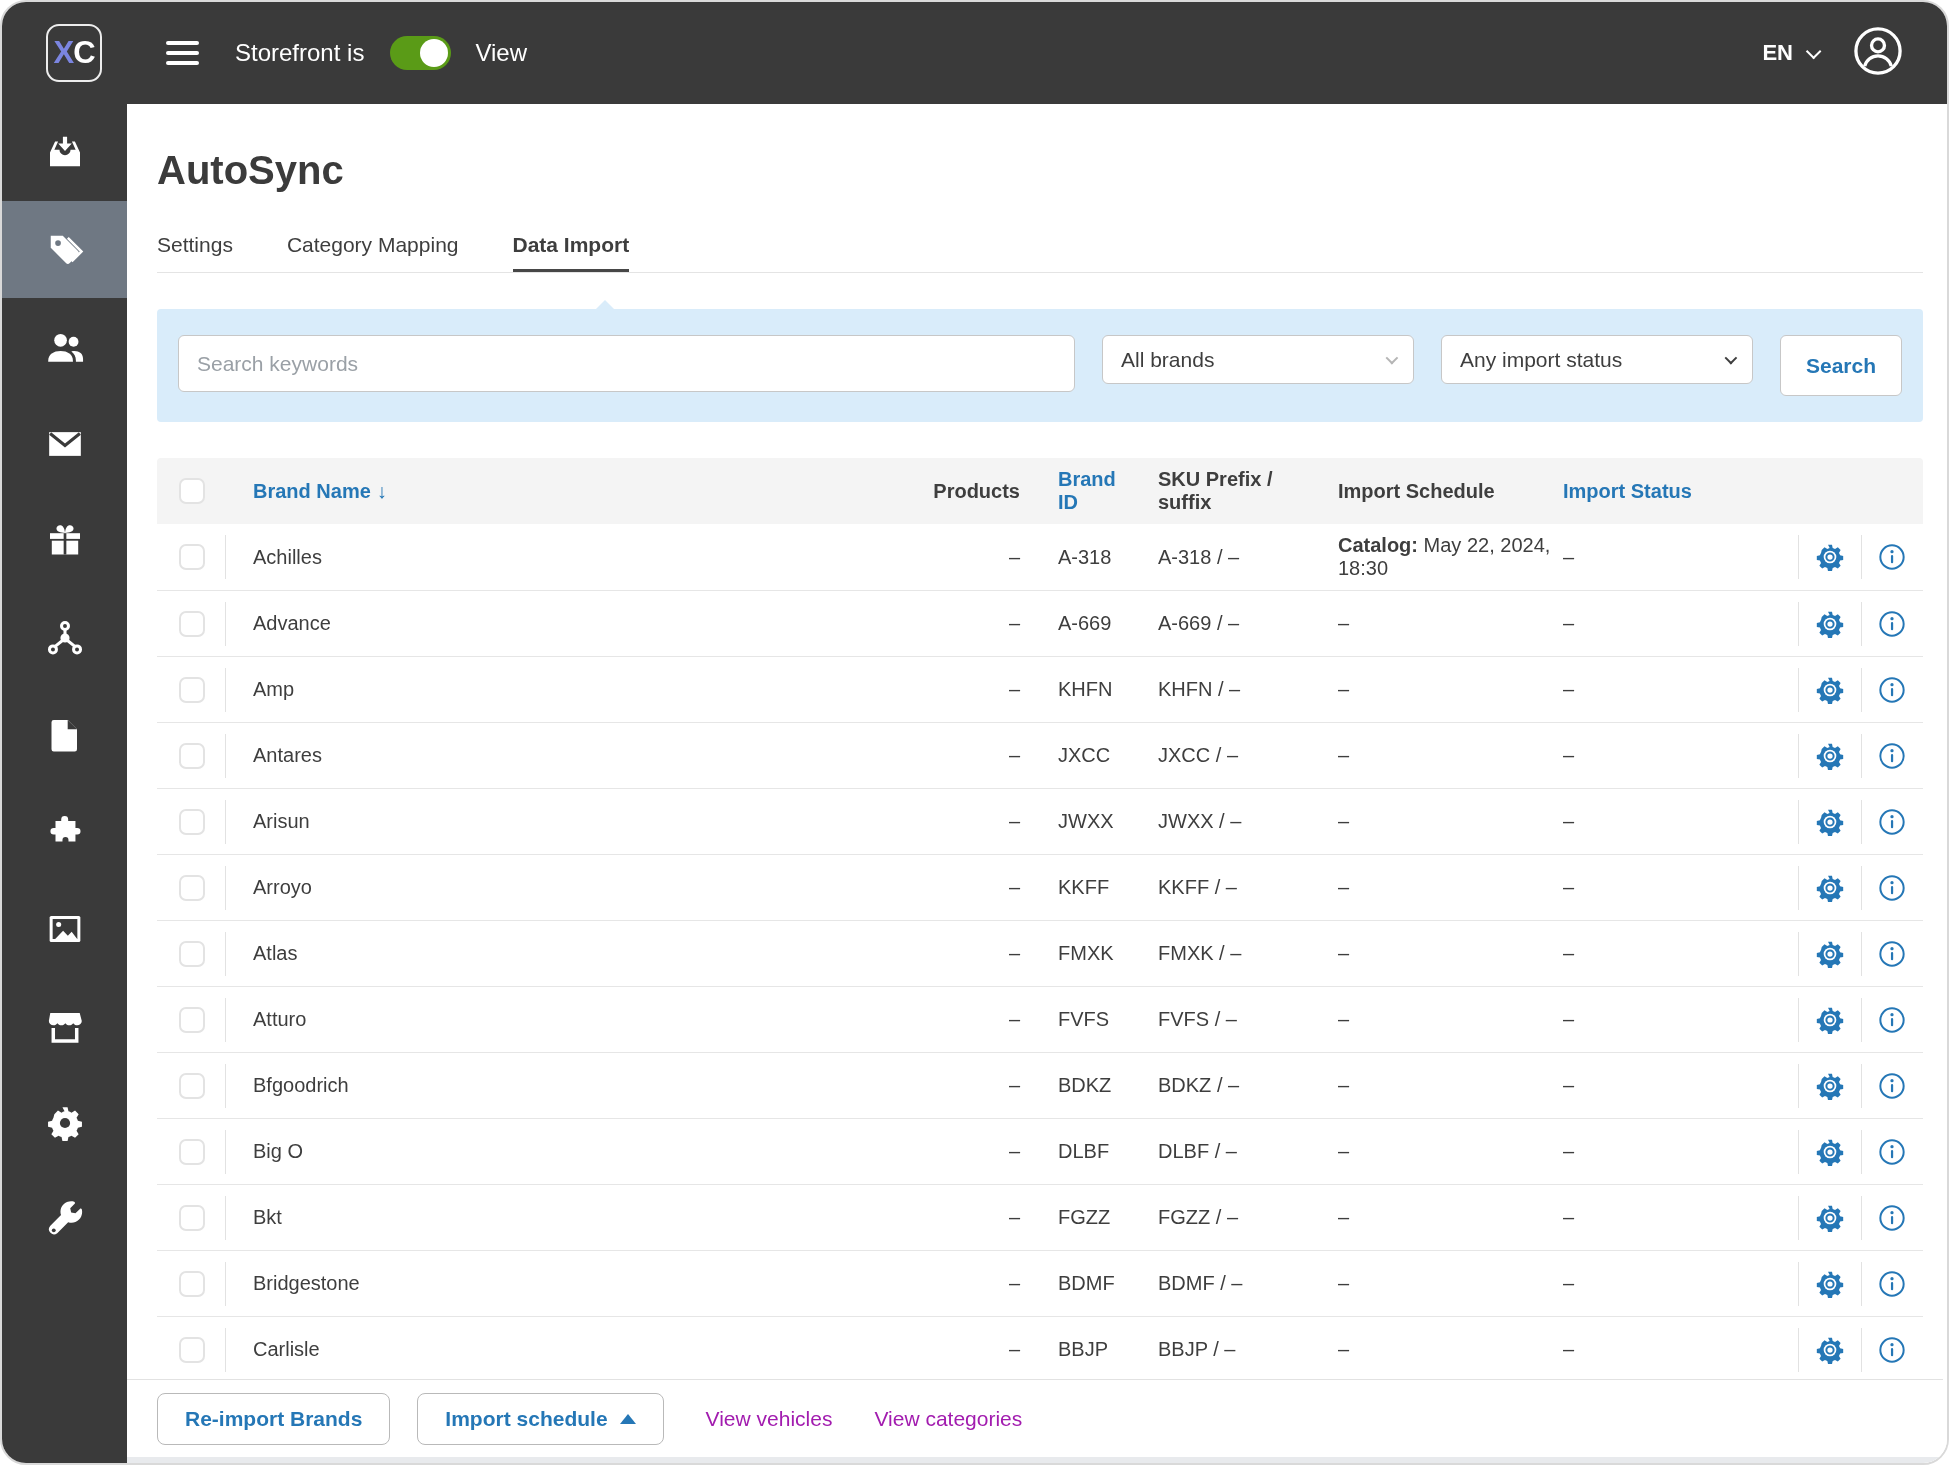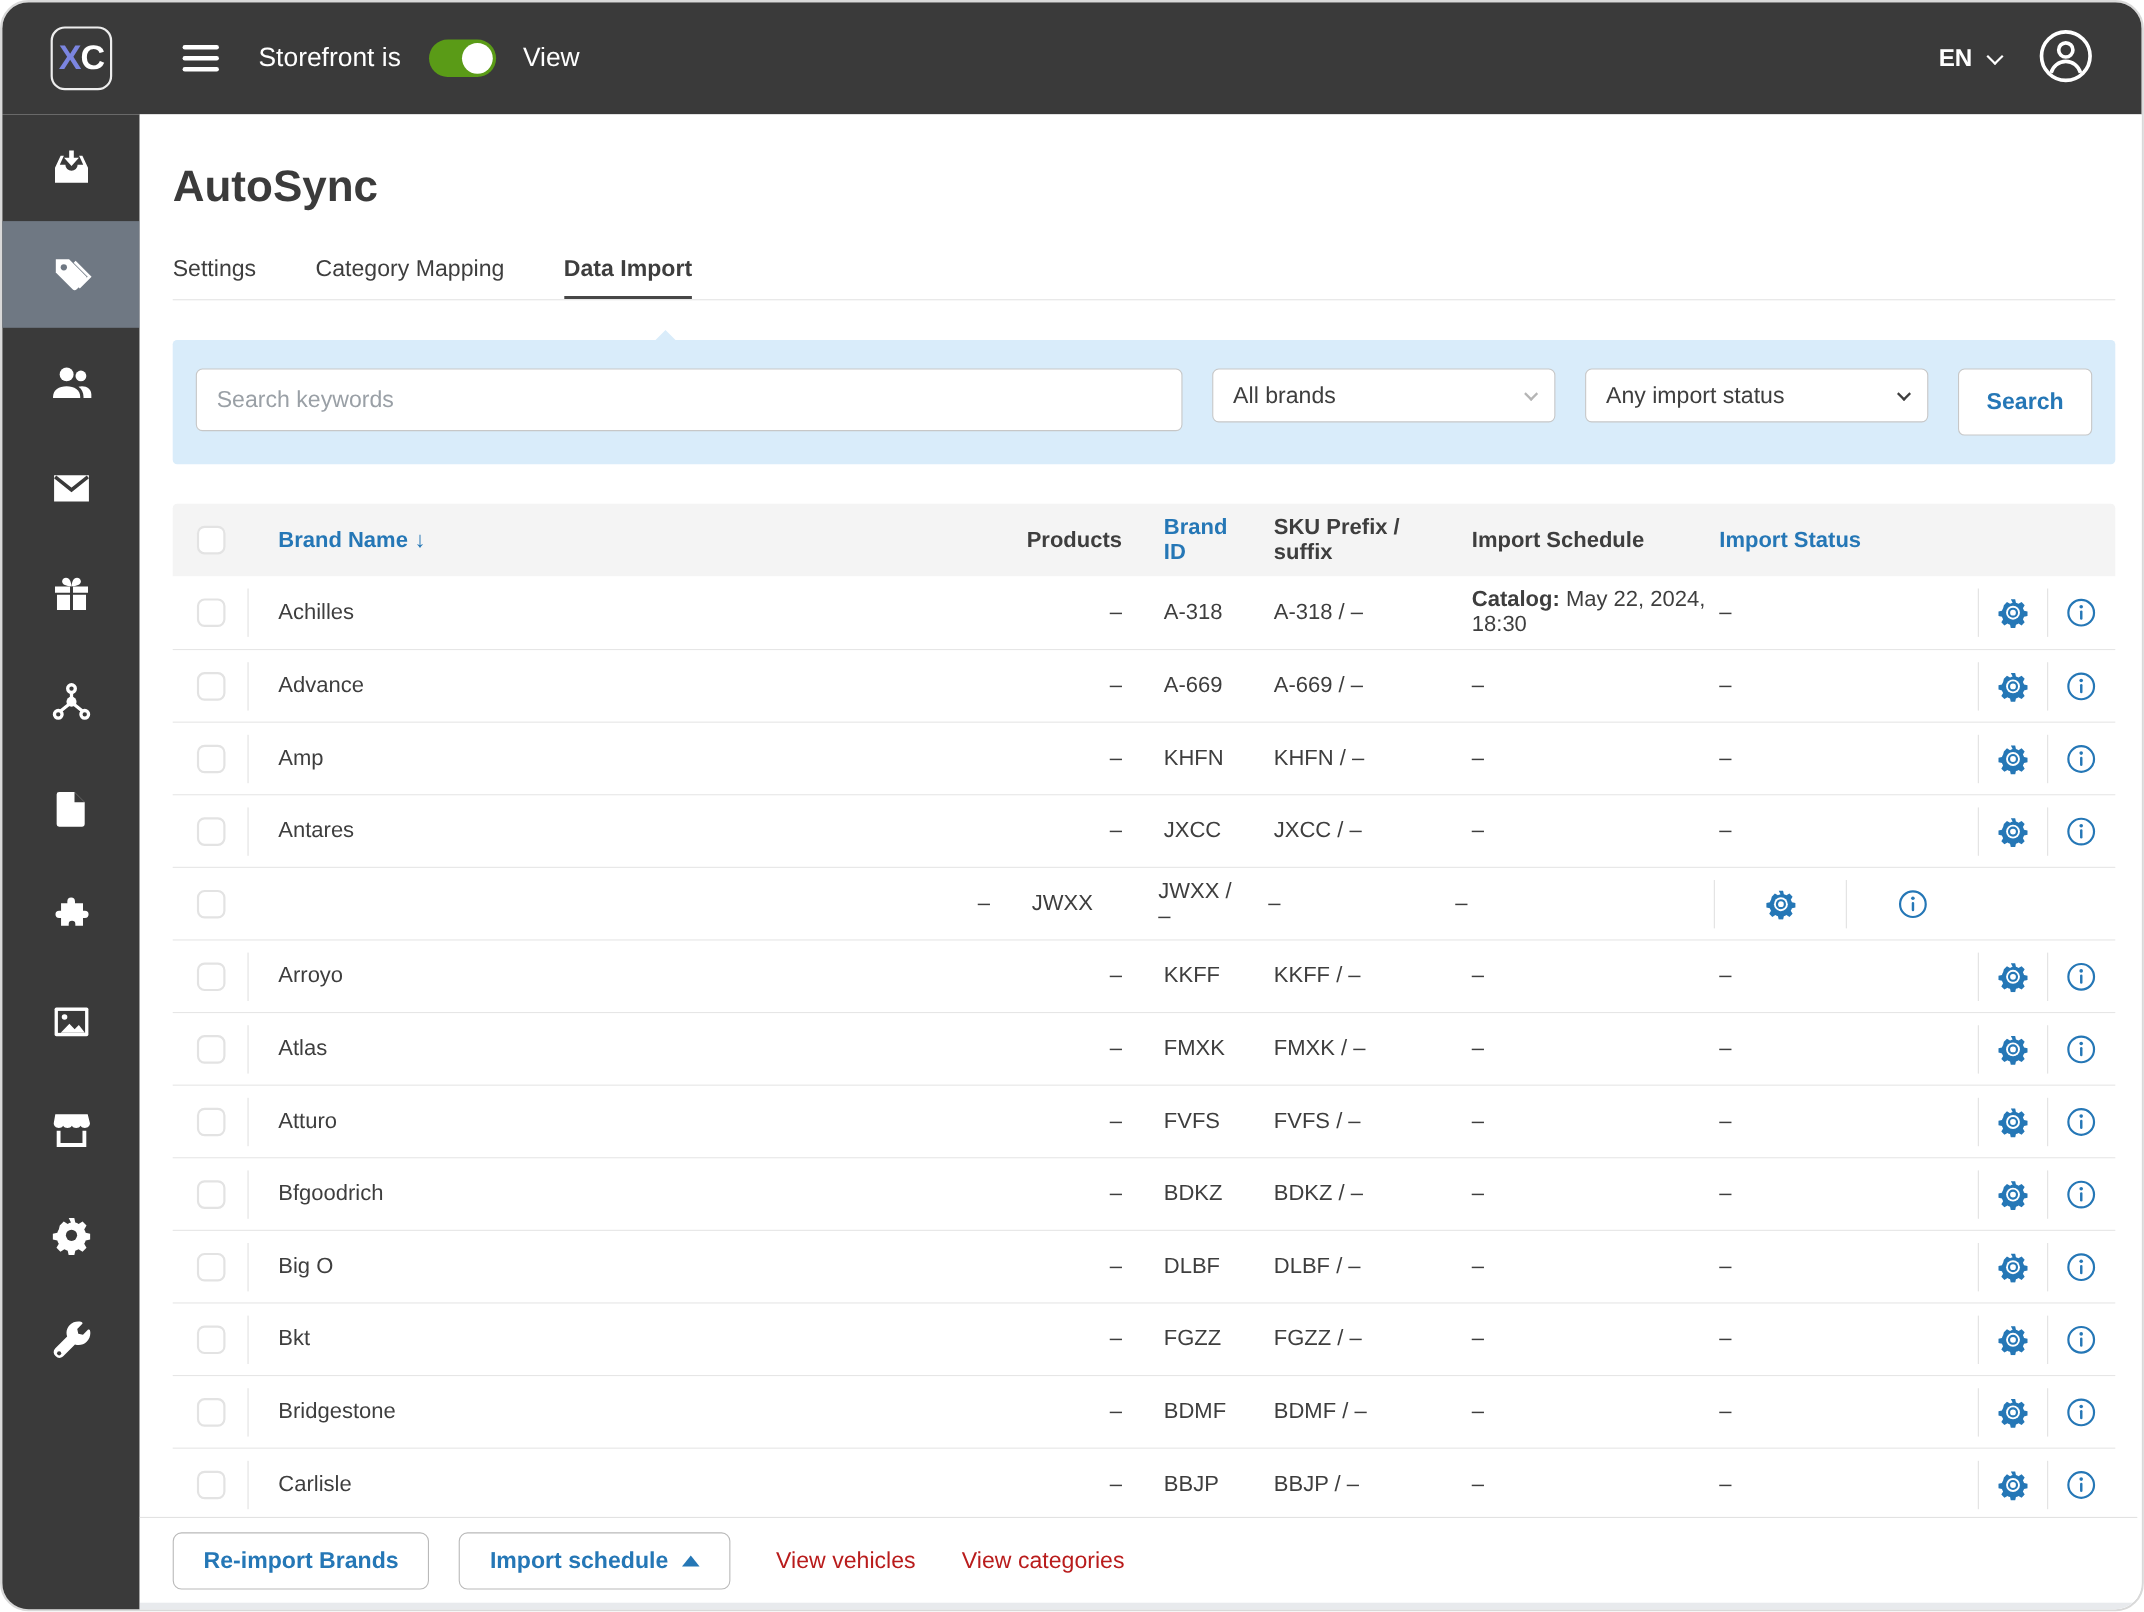--- a/index.html
+++ b/index.html
@@ -82,21 +82,21 @@
 
   
   .tfoot { position: absolute; left: 0; right: 4px; bottom: 10px; height: 78px; background: #fff;
            border-top: 1px solid #e2e2e2; display: flex; align-items: center; padding-left: 30px; z-index: 5; }
   .btn-outline { height: 52px; border: 1px solid #b9b9b9; border-radius: 8px; background: #fff;
            color: #2577b6; font-weight: 700; font-size: 21px; font-family: inherit; padding: 0 27px;
            display: flex; align-items: center; gap: 12px; cursor: pointer; }
   .btn-outline + .btn-outline { margin-left: 27px; }
   .caret-up { width: 0; height: 0; border-left: 8px solid transparent; border-right: 8px solid transparent;
            border-bottom: 10px solid #2577b6; }
-  .flink { color: #b91c1c; font-size: 21px; margin-left: 42px; text-decoration: none; cursor: pointer; }
+  .flink { color: #a21caf; font-size: 21px; margin-left: 42px; text-decoration: none; cursor: pointer; }
   .bottom-strip { position: absolute; left: 0; right: 0; bottom: 0; height: 10px; background: #e8eaed; z-index: 6; }
 </style>
 </head>
 <body>
 
 <div class="window">
 
   <div class="topbar">
     <div class="logo">
         <span class="lx">X</span>
@@ -382,20 +382,24 @@
     <rect x="11.1" y="10.2" width="1.9" height="7.2" rx="0.95" fill="#2577b6"></rect>
   </svg>
 </button>
     </div>
   </div>
 
   <div class="row grid">
     <div>
                 <span class="cb"></span>
               </div>
+    <div class="cell-name">
+                <span class="vdiv"></span>
+                <span>Arisun</span>
+              </div>
     <div class="cell-products">–</div>
     <div class="cell-brandid">JWXX</div>
     <div class="cell-sku">JWXX / –</div>
     <div class="cell-schedule"><span class="sched-label"></span><span>–</span></div>
     <div class="cell-status">–</div>
     <div class="cell-actions">
       <span class="vdiv"></span>
       <button class="icon-btn">
   <svg width="28" height="28" viewBox="0 0 24 24">
     <path fill="#2577b6" d="M10.3 1.5h3.4l.6 2.7c.7.2 1.4.5 2 .9l2.4-1.4 2.4 2.4-1.4 2.4c.4.6.7 1.3.9 2l2.7.6v3.4l-2.7.6c-.2.7-.5 1.4-.9 2l1.4 2.4-2.4 2.4-2.4-1.4c-.6.4-1.3.7-2 .9l-.6 2.7h-3.4l-.6-2.7c-.7-.2-1.4-.5-2-.9l-2.4 1.4-2.4-2.4 1.4-2.4c-.4-.6-.7-1.3-.9-2l-2.7-.6v-3.4l2.7-.6c.2-.7.5-1.4.9-2L4.9 6.1l2.4-2.4 2.4 1.4c.6-.4 1.3-.7 2-.9z"></path>

